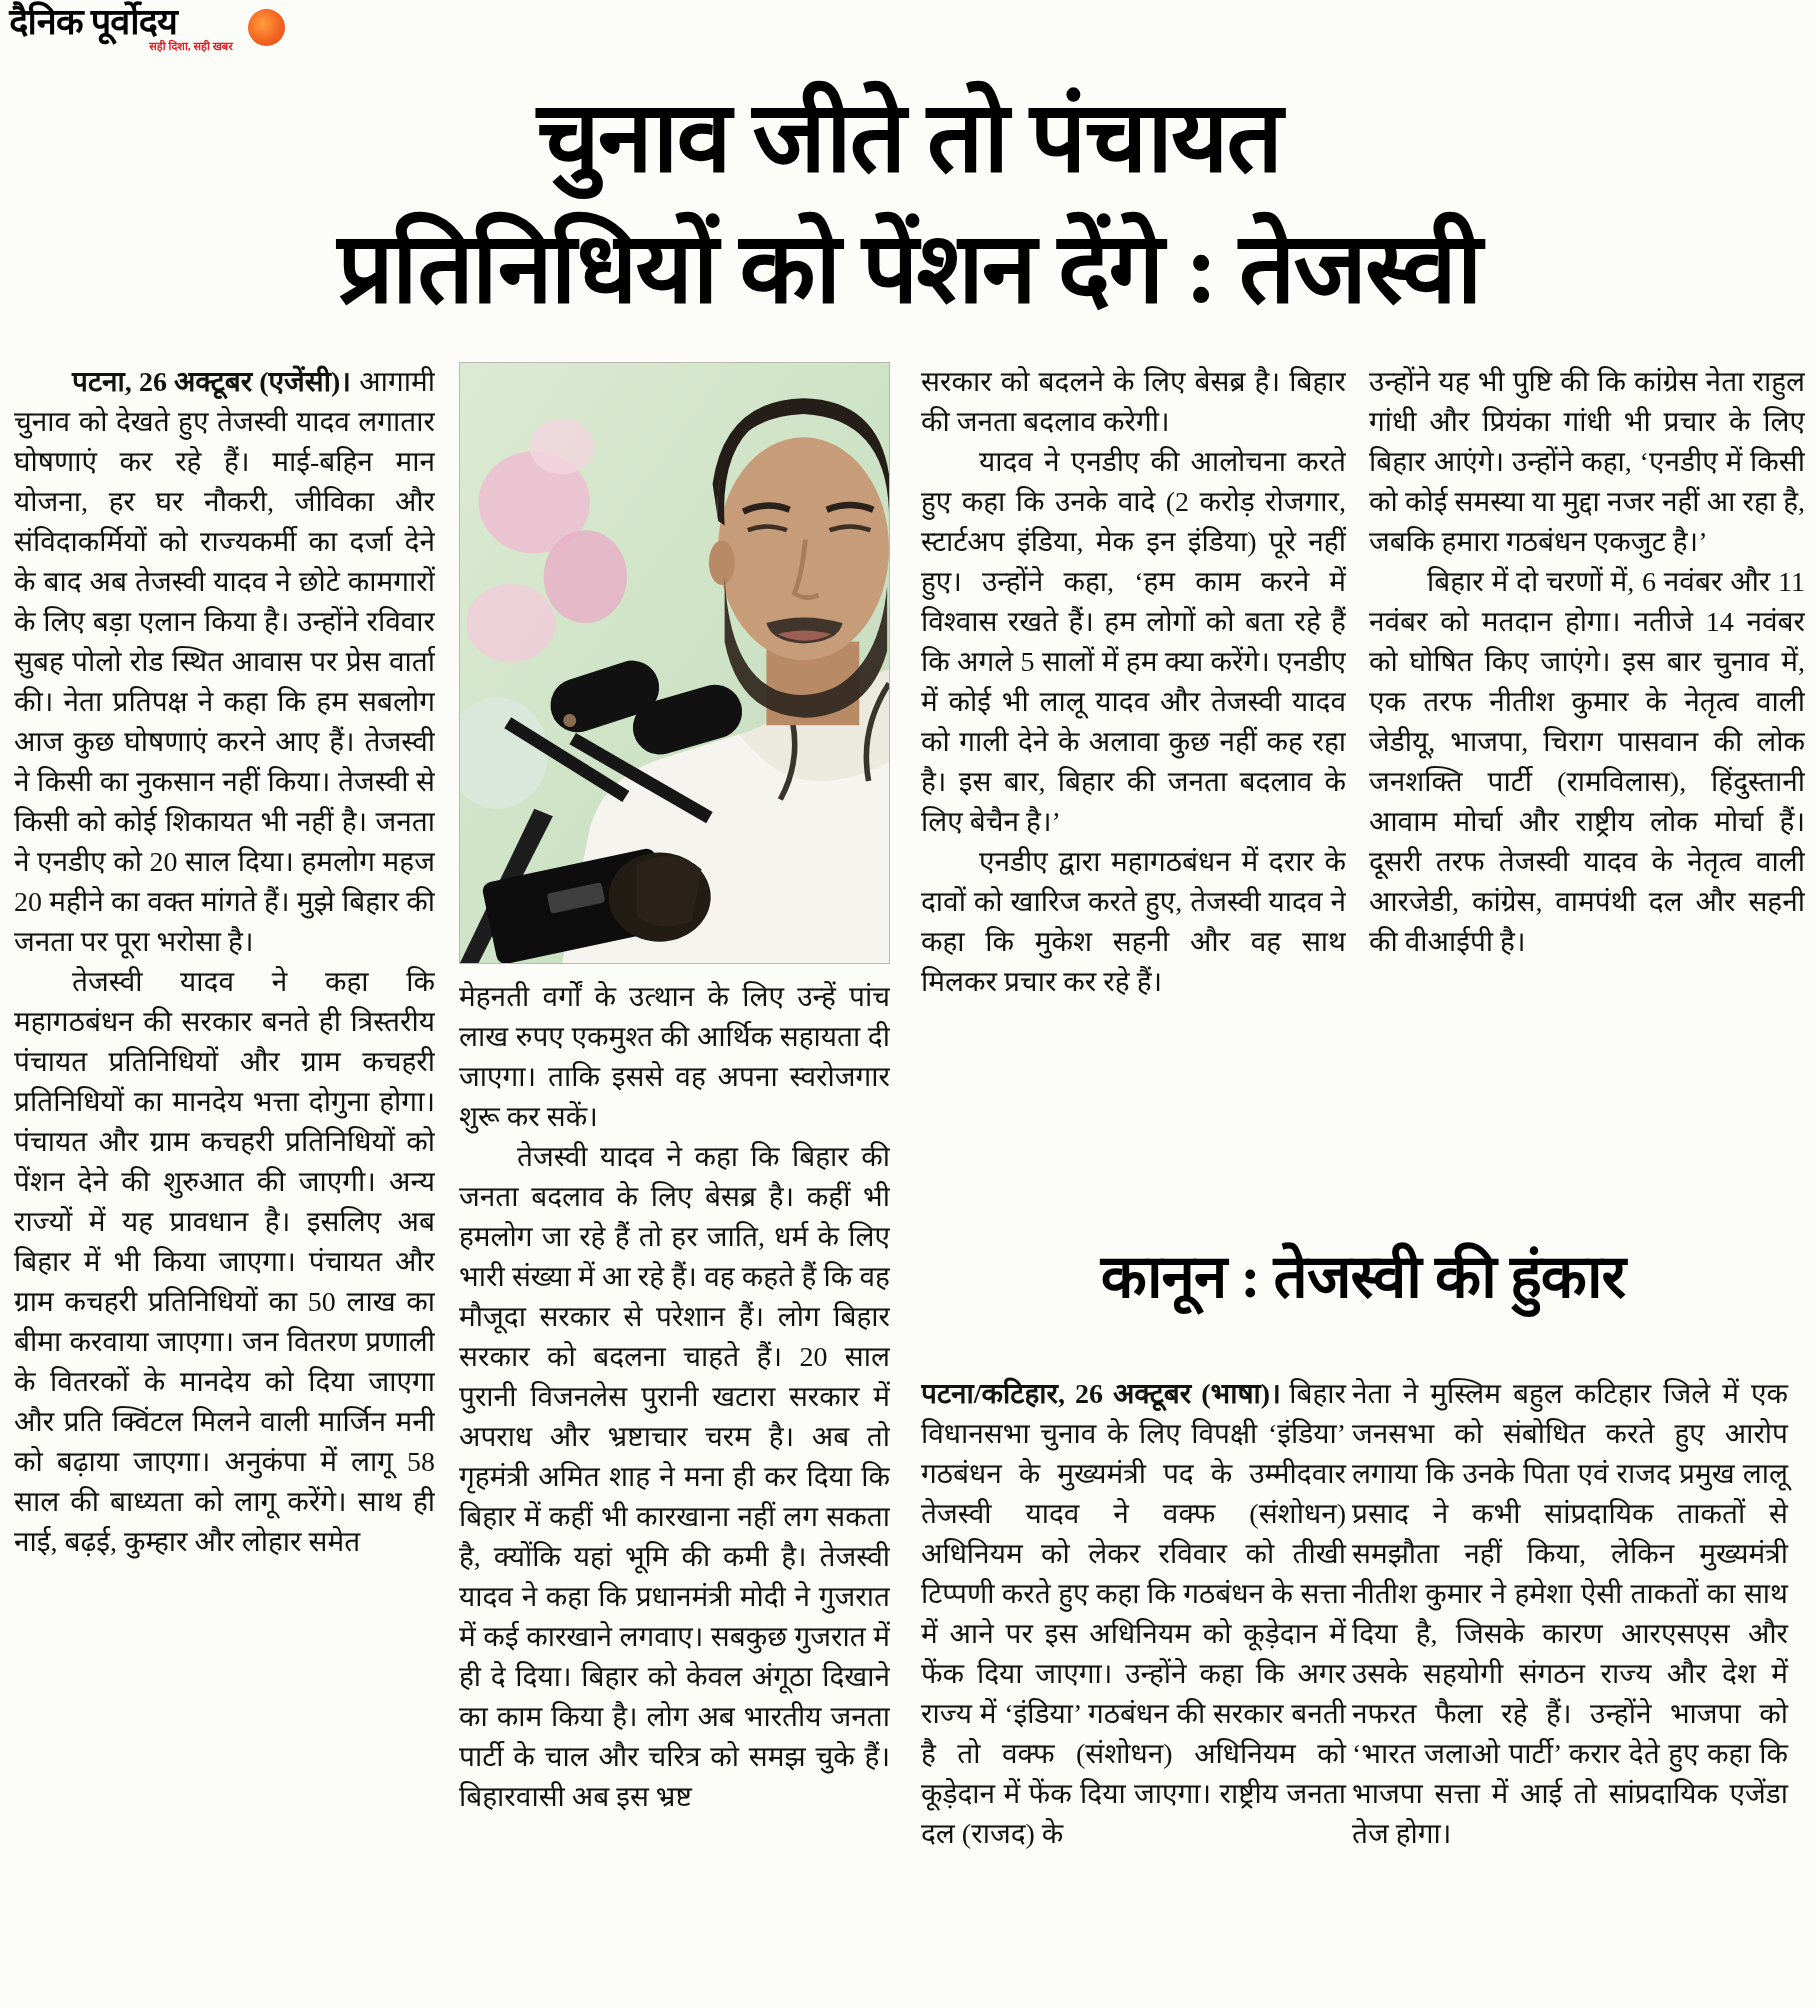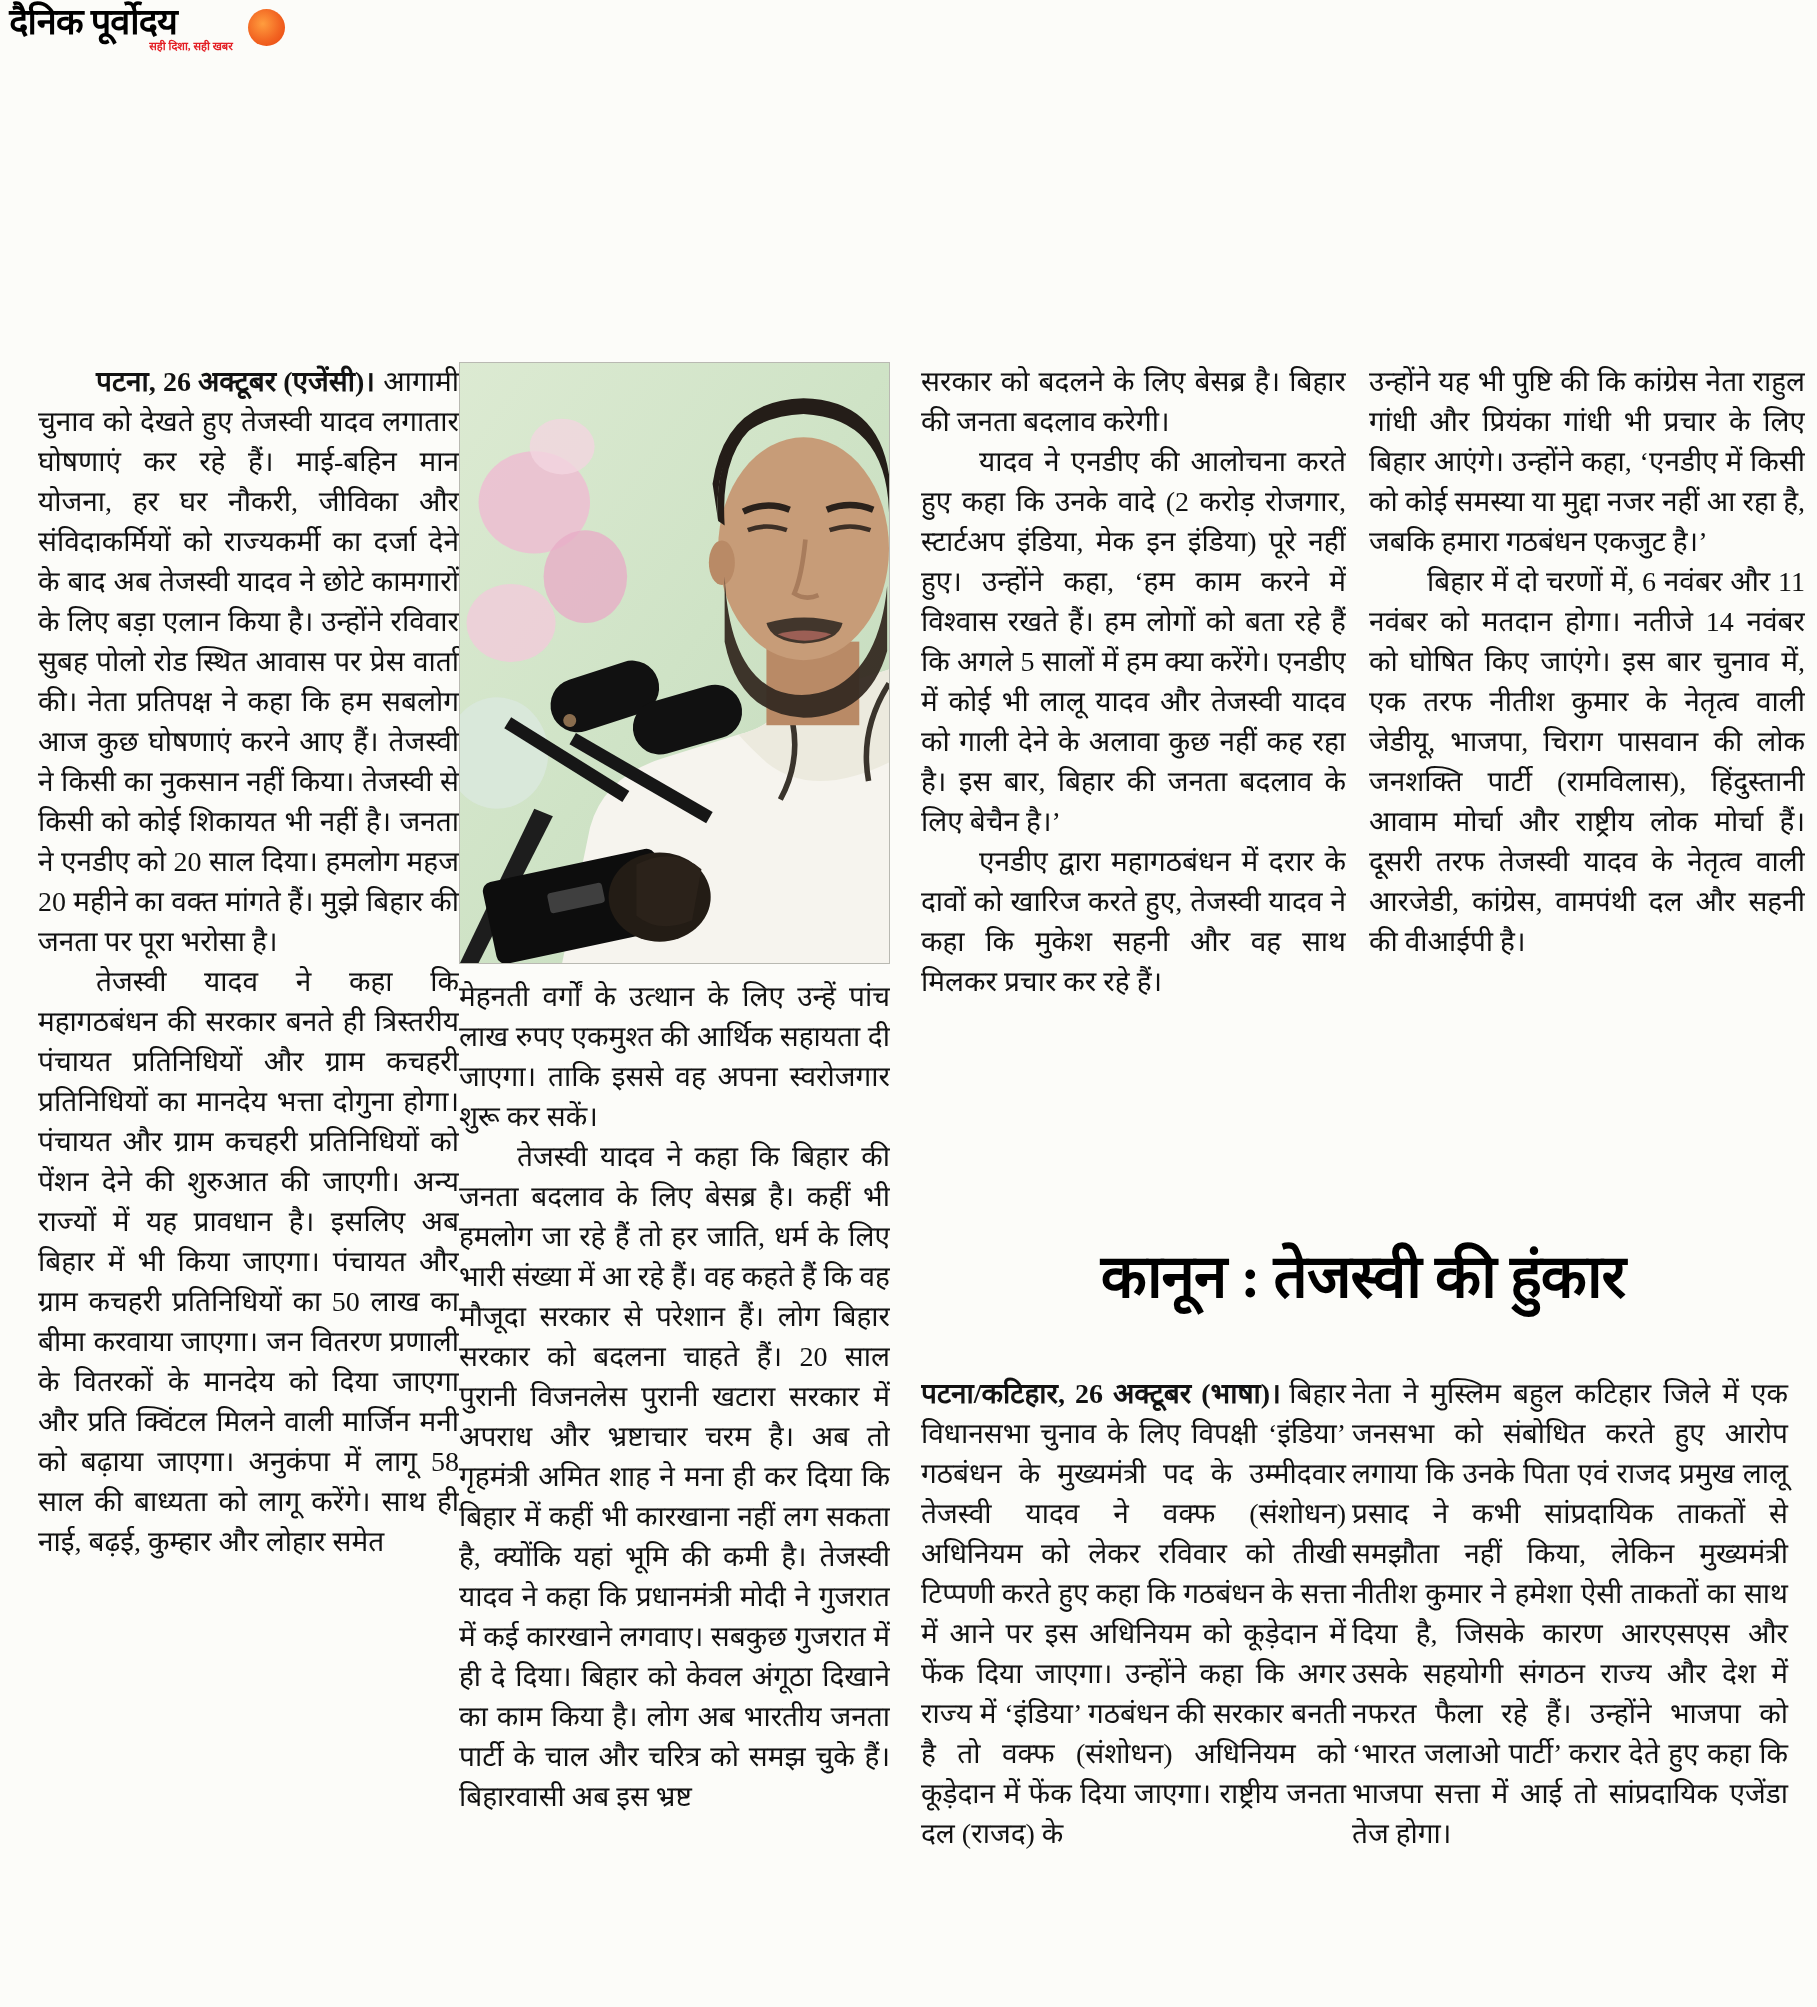--- a/index.html
+++ b/index.html
@@ -37,21 +37,21 @@
   
   .col{
     position:absolute;top:362px;
     text-align:justify;
     font-size:28px;line-height:40px;
     overflow:hidden;
   }
   .col p{margin:0;}
   .col p.indent{text-indent:58px;}
   .dateline{font-weight:bold;margin-right:0.3em;}
-  .col1{left:14px;width:421px;height:1641px;margin-left:24px;}
+  .col1{left:14px;width:421px;height:1641px;}
   .col2{left:459px;width:431px;height:1641px;}
   .col3{left:921px;width:425px;height:884px;}
   .col4{left:1369px;width:436px;height:884px;}
   
   .photo{
     width:431px;height:602px;
     margin-bottom:13px;
     border:0.9px solid #b9b9b2;
     box-sizing:border-box;
     background:#d9e7d2;
@@ -75,20 +75,24 @@
 <body>
 
 <div class="page">
 
   <div class="masthead">
     <div class="masthead-dot"></div>
     <div class="masthead-title">दैनिक पूर्वोदय</div>
     <div class="masthead-tagline">सही दिशा, सही खबर</div>
   </div>
 
+  <div class="headline-main">
+    <div>चुनाव जीते तो पंचायत</div>
+    <div>प्रतिनिधियों को पेंशन देंगे : तेजस्वी</div>
+  </div>
 
   <div class="col col1">
     <p class="indent"><span class="dateline">पटना, 26 अक्टूबर (एजेंसी)।</span><span>आगामी चुनाव को देखते हुए तेजस्वी यादव लगातार घोषणाएं कर रहे हैं। माई-बहिन मान योजना, हर घर नौकरी, जीविका और संविदाकर्मियों को राज्यकर्मी का दर्जा देने के बाद अब तेजस्वी यादव ने छोटे कामगारों के लिए बड़ा एलान किया है। उन्होंने रविवार सुबह पोलो रोड स्थित आवास पर प्रेस वार्ता की। नेता प्रतिपक्ष ने कहा कि हम सबलोग आज कुछ घोषणाएं करने आए हैं। तेजस्वी ने किसी का नुकसान नहीं किया। तेजस्वी से किसी को कोई शिकायत भी नहीं है। जनता ने एनडीए को 20 साल दिया। हमलोग महज 20 महीने का वक्त मांगते हैं। मुझे बिहार की जनता पर पूरा भरोसा है।</span></p>
     <p class="indent">तेजस्वी यादव ने कहा कि महागठबंधन की सरकार बनते ही त्रिस्तरीय पंचायत प्रतिनिधियों और ग्राम कचहरी प्रतिनिधियों का मानदेय भत्ता दोगुना होगा। पंचायत और ग्राम कचहरी प्रतिनिधियों को पेंशन देने की शुरुआत की जाएगी। अन्य राज्यों में यह प्रावधान है। इसलिए अब बिहार में भी किया जाएगा। पंचायत और ग्राम कचहरी प्रतिनिधियों का 50 लाख का बीमा करवाया जाएगा। जन वितरण प्रणाली के वितरकों के मानदेय को दिया जाएगा और  प्रति क्विंटल मिलने वाली मार्जिन मनी को बढ़ाया जाएगा। अनुकंपा में लागू 58 साल की बाध्यता को लागू करेंगे। साथ ही नाई, बढ़ई, कुम्हार और लोहार समेत</p>
   </div>
 
   <div class="col col2">
     <div class="photo">
       <svg viewBox="0 0 462 646" preserveAspectRatio="none">
         <defs>

